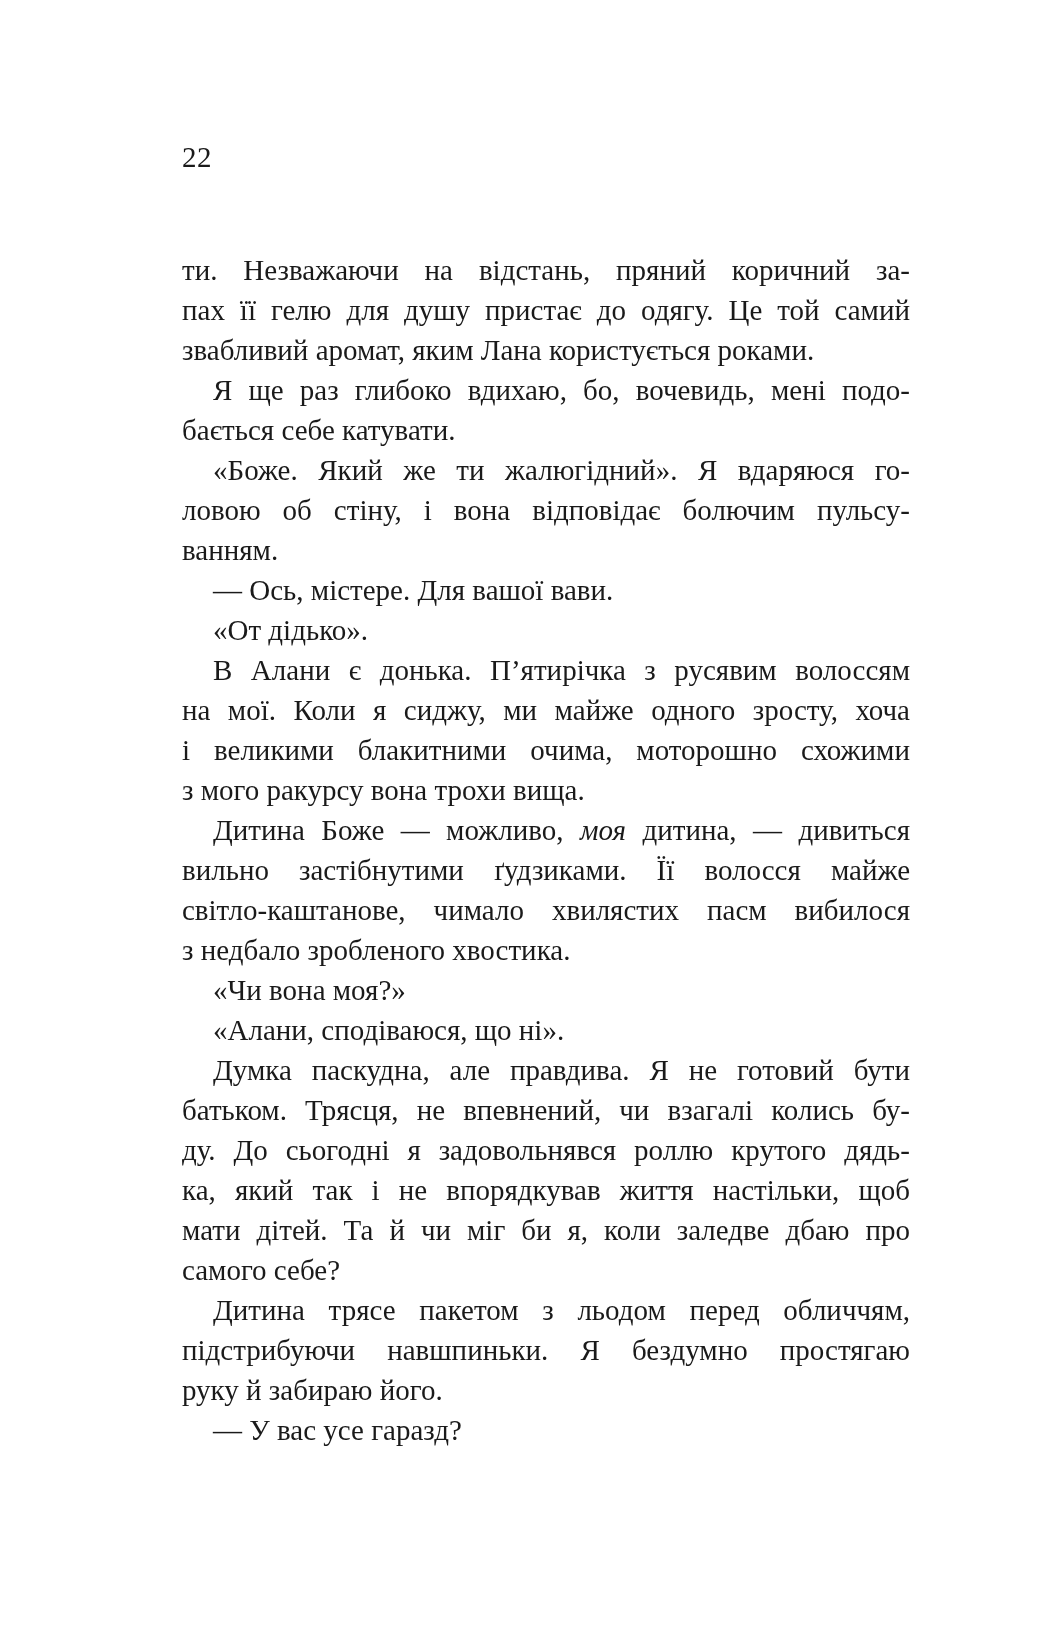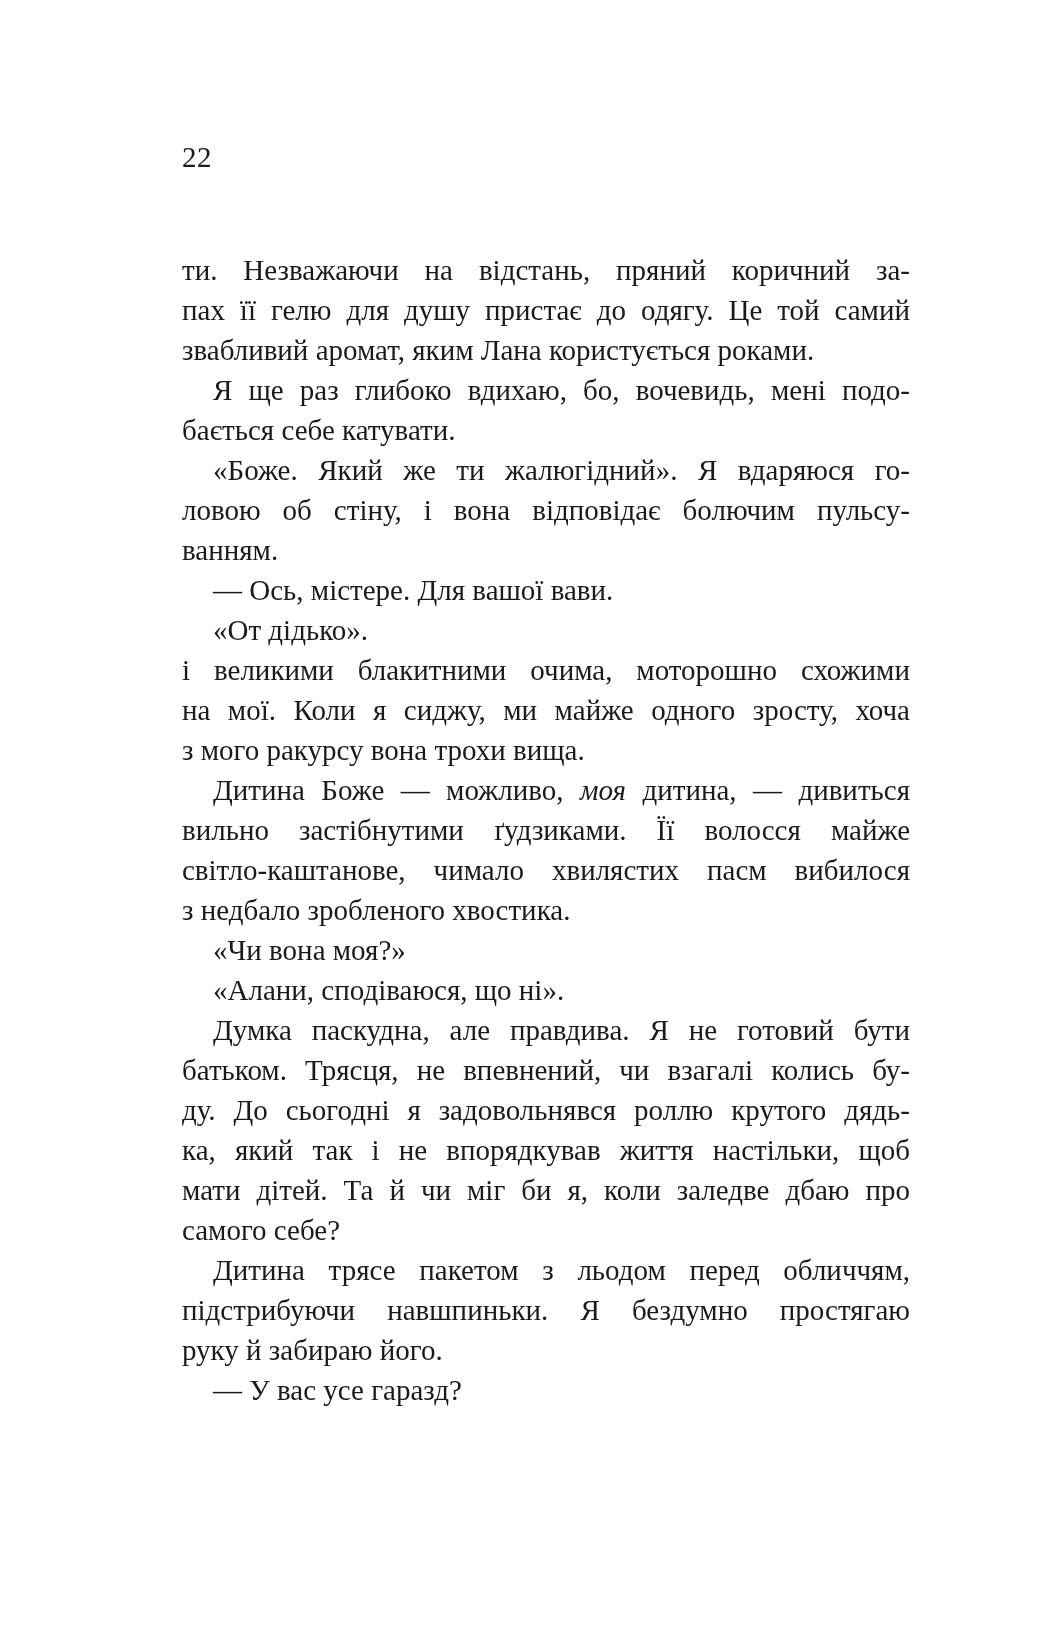--- a/index.html
+++ b/index.html
@@ -61,22 +61,23 @@
       <div class="line j">ти. Незважаючи на відстань, пряний коричний за-</div>
       <div class="line j">пах її гелю для душу пристає до одягу. Це той самий</div>
       <div class="line last">звабливий аромат, яким Лана користується роками.</div>
       <div class="line j indent">Я ще раз глибоко вдихаю, бо, вочевидь, мені подо-</div>
       <div class="line last">бається себе катувати.</div>
       <div class="line j indent">«Боже. Який же ти жалюгідний». Я вдаряюся го-</div>
       <div class="line j">ловою об стіну, і вона відповідає болючим пульсу-</div>
       <div class="line last">ванням.</div>
       <div class="line last indent">— Ось, містере. Для вашої вави.</div>
       <div class="line last indent">«От дідько».</div>
+      <div class="line j indent">В Алани є донька. П’ятирічка з русявим волоссям</div>
+      <div class="line j">на мої. Коли я сиджу, ми майже одного зросту, хоча</div>
       <div class="line j">і великими блакитними очима, моторошно схожими</div>
-      <div class="line j">на мої. Коли я сиджу, ми майже одного зросту, хоча</div>
       <div class="line last">з мого ракурсу вона трохи вища.</div>
       <div class="line j indent"><span>Дитина Боже — можливо, </span><span class="it">моя</span><span> дитина, — дивиться</span></div>
       <div class="line j">вильно застібнутими ґудзиками. Її волосся майже</div>
       <div class="line j">світло-каштанове, чимало хвилястих пасм вибилося</div>
       <div class="line last">з недбало зробленого хвостика.</div>
       <div class="line last indent">«Чи вона моя?»</div>
       <div class="line last indent">«Алани, сподіваюся, що ні».</div>
       <div class="line j indent">Думка паскудна, але правдива. Я не готовий бути</div>
       <div class="line j">батьком. Трясця, не впевнений, чи взагалі колись бу-</div>
       <div class="line j">ду. До сьогодні я задовольнявся роллю крутого дядь-</div>

